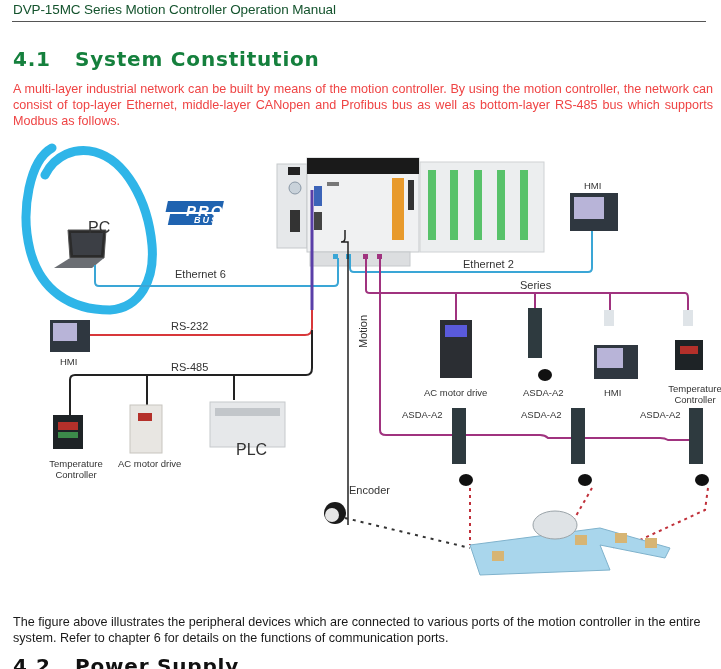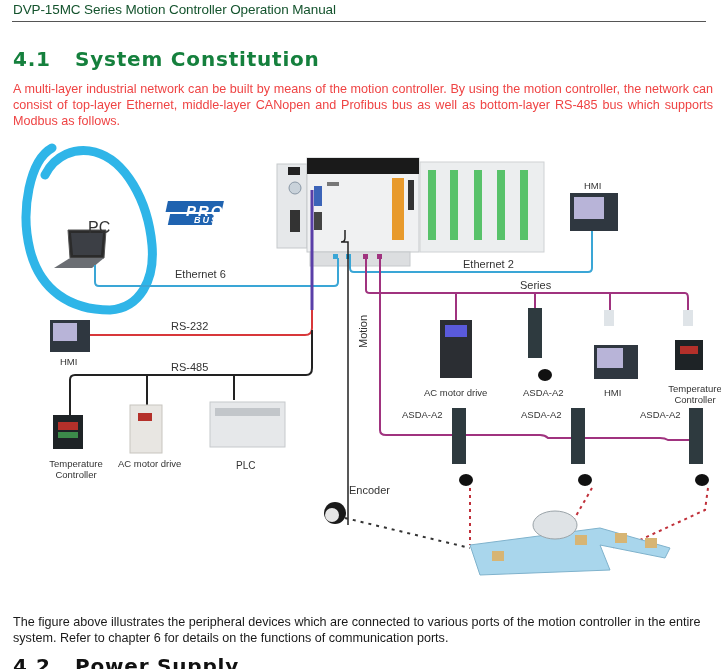--- a/index.html
+++ b/index.html
@@ -181,21 +181,21 @@
   <div class="lbl" style="left:175px;top:138px;">Ethernet 6</div>
   <div class="lbl" style="left:463px;top:128px;">Ethernet 2</div>
   <div class="lbl" style="left:520px;top:149px;">Series</div>
   <div class="lbl" style="left:171px;top:190px;">RS-232</div>
   <div class="lbl small" style="left:60px;top:226px;">HMI</div>
   <div class="lbl" style="left:171px;top:231px;text-align:center;">RS-485</div>
   <div class="lbl" style="left:357px;top:218px;transform:rotate(-90deg);transform-origin:left top;">Motion</div>
 
   <div class="lbl small" style="left:44px;top:328px;width:64px;"><span>Temperature</span><br><span>Controller</span></div>
   <div class="lbl small" style="left:118px;top:328px;">AC motor drive</div>
-  <div class="lbl" style="left:236px;top:330px;font-size:10px;">PLC</div>
+  <div class="lbl" style="left:236px;top:311px;font-size:16px;">PLC</div>
 
   <div class="lbl small" style="left:424px;top:257px;">AC motor drive</div>
   <div class="lbl small" style="left:523px;top:257px;">ASDA-A2</div>
   <div class="lbl small" style="left:604px;top:257px;">HMI</div>
   <div class="lbl small" style="left:660px;top:253px;width:70px;"><span>Temperature</span><br><span>Controller</span></div>
 
   <div class="lbl small" style="left:402px;top:279px;">ASDA-A2</div>
   <div class="lbl small" style="left:521px;top:279px;">ASDA-A2</div>
   <div class="lbl small" style="left:640px;top:279px;">ASDA-A2</div>
 

